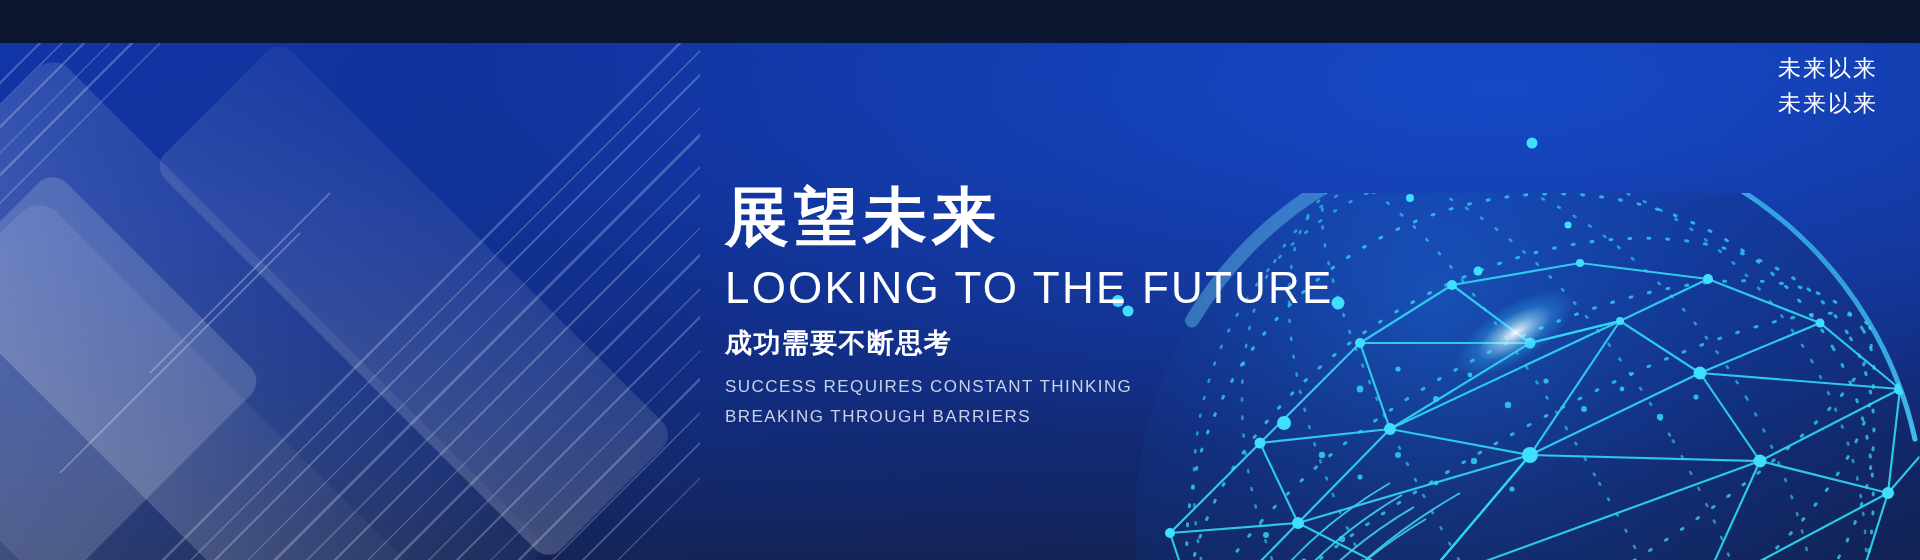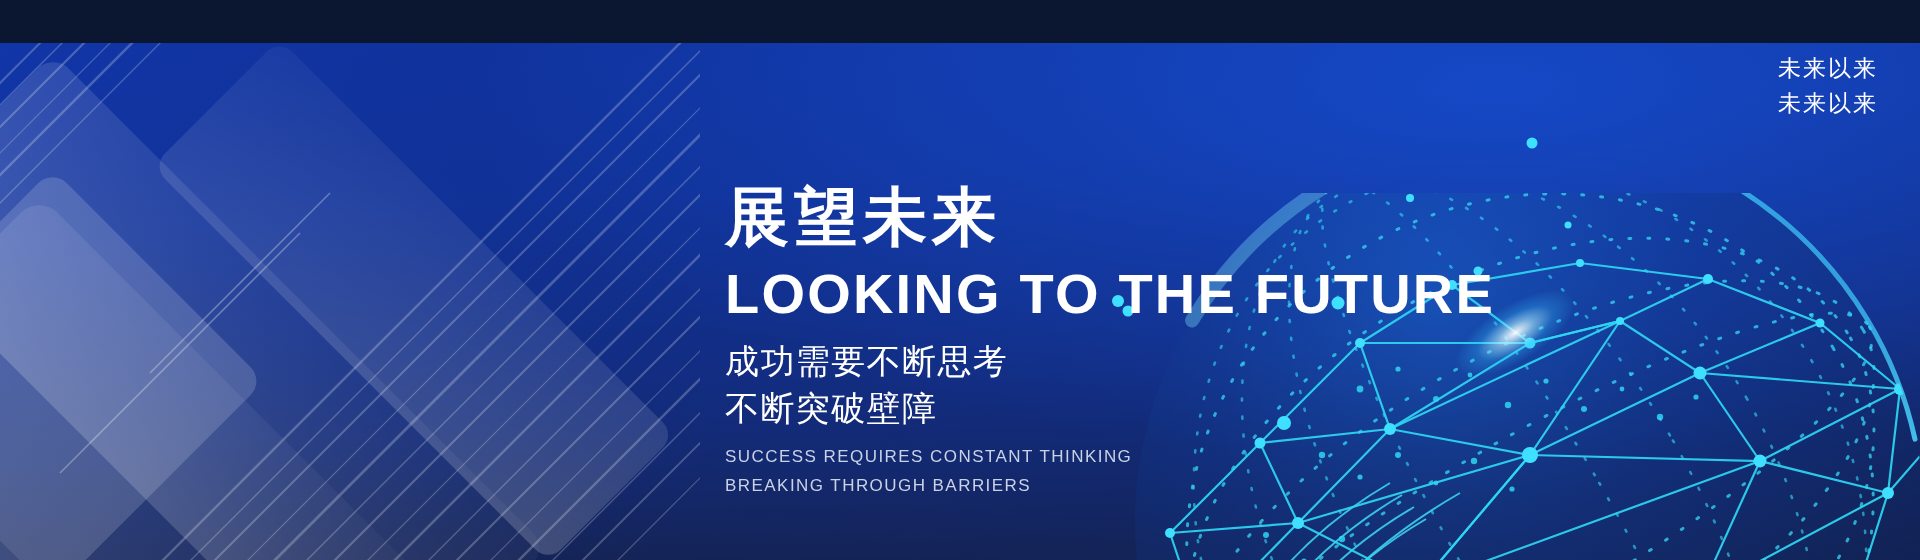--- a/index.html
+++ b/index.html
@@ -64,32 +64,32 @@
   .headline-cn {
     font-size: 64px;
     line-height: 1.0;
     font-weight: 700;
     color: #ffffff;
     letter-spacing: 5px;
     margin: 0;
     white-space: nowrap;
   }
   .headline-en {
-    font-size: 56px;
+    font-size: 44px;
     line-height: 1.05;
-    font-weight: 700;
+    font-weight: 400;
     color: #ffffff;
     letter-spacing: 2.2px;
     margin: 16px 0 0 0;
     white-space: nowrap;
   }
   .sub-cn {
-    font-size: 34px;
+    font-size: 27px;
     line-height: 1.38;
-    font-weight: 400;
+    font-weight: 700;
     color: #ffffff;
     letter-spacing: 1.4px;
     margin: 14px 0 0 0;
   }
   .sub-cn div { white-space: nowrap; }
   .sub-en {
     font-size: 17px;
     line-height: 1.72;
     font-weight: 400;
     color: #c9d2e6;
@@ -445,21 +445,20 @@
   <div class="corner-slogan">
     <div>未来以来</div>
     <div>未来以来</div>
   </div>
 
   <div class="copy">
     <h1 class="headline-cn">展望未来</h1>
     <div class="headline-en">LOOKING TO THE FUTURE</div>
     <div class="sub-cn">
       <div>成功需要不断思考</div>
-      <div>不断突破壁障</div>
     </div>
     <div class="sub-en">
       <div>SUCCESS REQUIRES CONSTANT THINKING</div>
       <div>BREAKING THROUGH BARRIERS</div>
     </div>
   </div>
 
 </div>
 
 </body></html>

